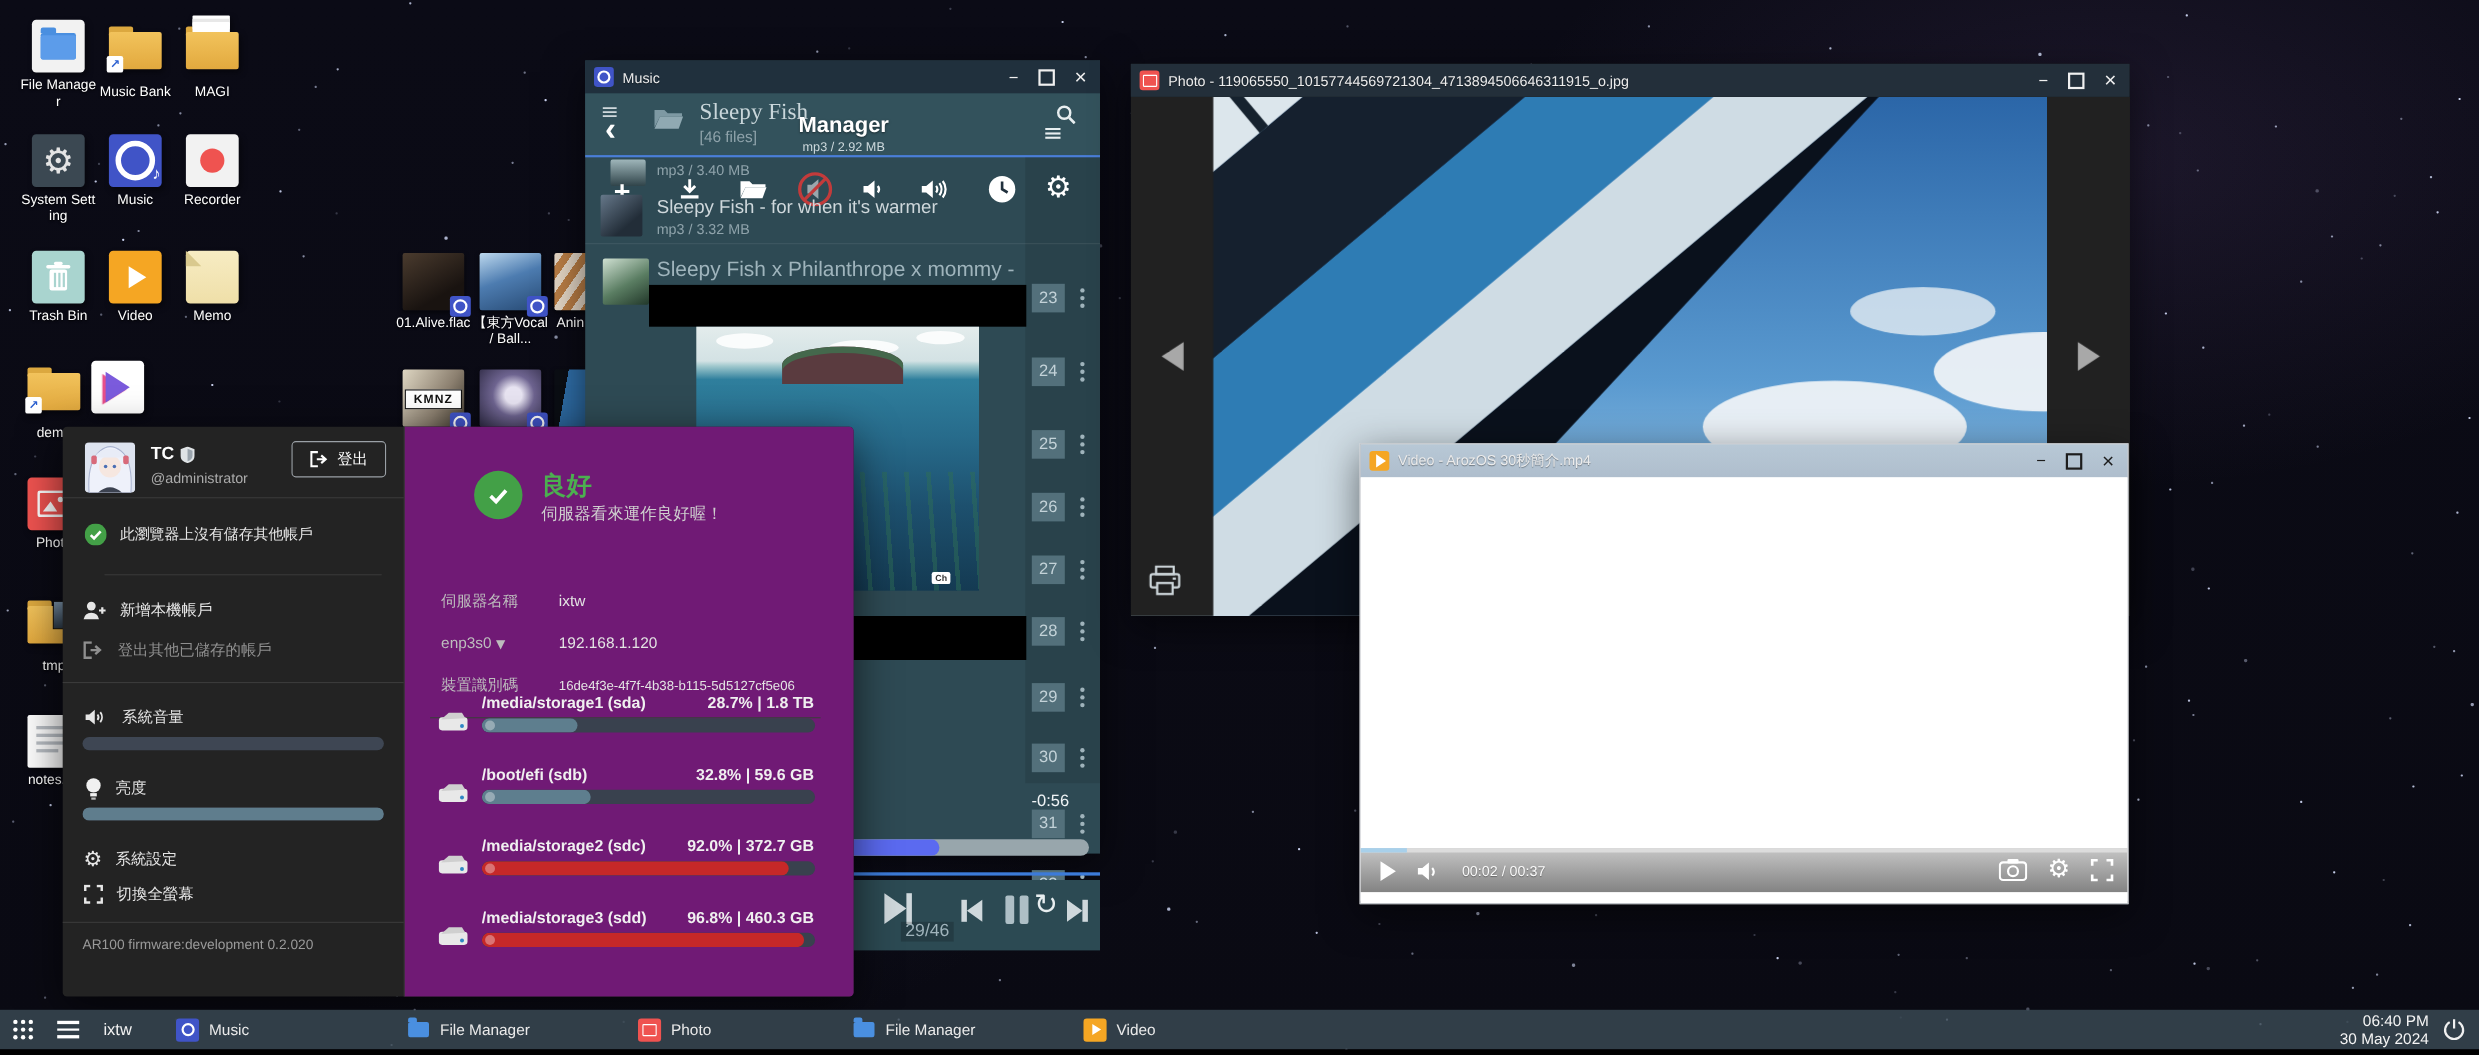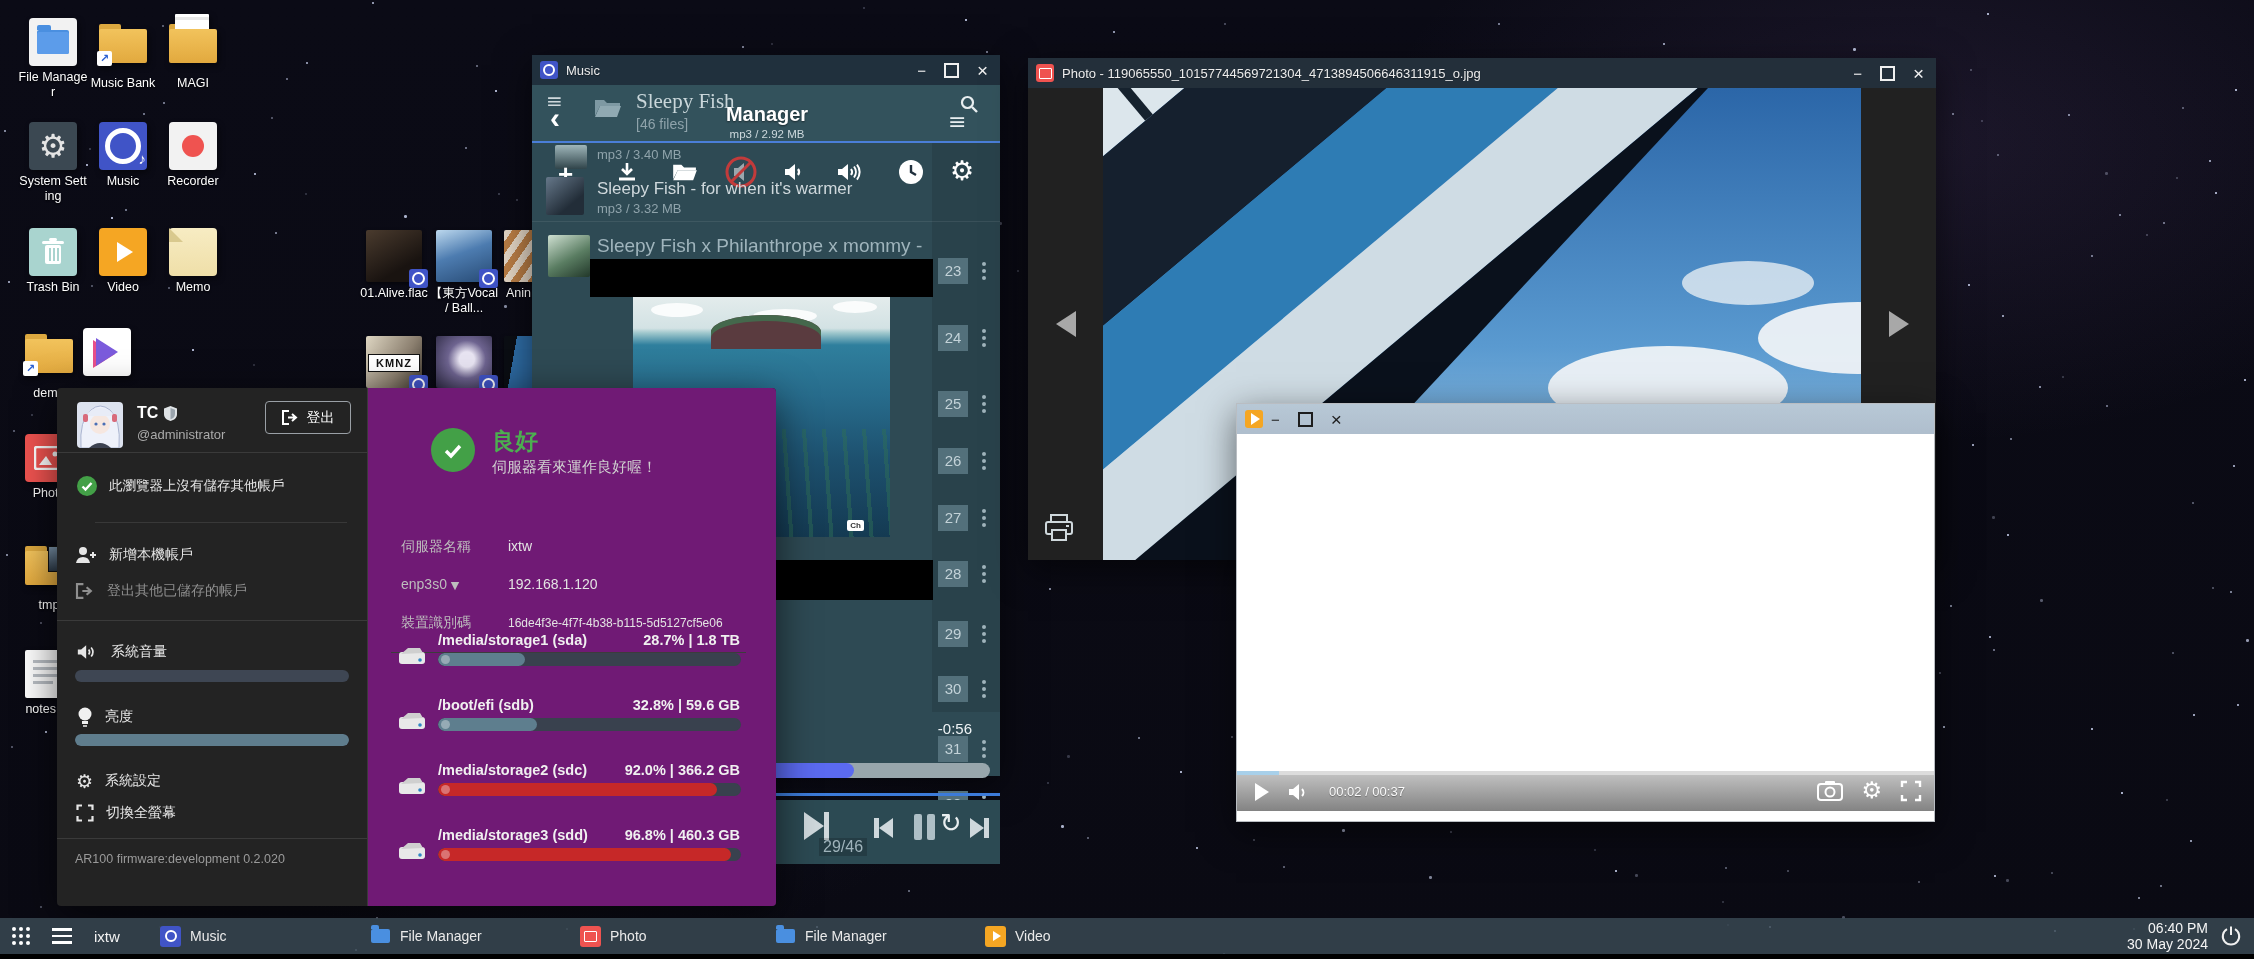--- a/index.html
+++ b/index.html
@@ -911,20 +911,21 @@
         <div class="arr-r"></div>
       </div>
     </div>
   </div>
 
   <div class="window" id="video-win">
     <div class="titlebar">
       <span class="appic v-appic">
           <i></i>
         </span>
+      <span class="ttl">Video - ArozOS 30秒簡介.mp4</span>
       <span class="winbtns">
         <span>−</span>
         <span class="wbox"></span>
         <span style="font-size:19px;">×</span>
       </span>
     </div>
     <div class="v-body">
       <div class="v-controls">
         <div class="v-track">
             <div class="fill" style="width: 6%;"></div>
@@ -1101,21 +1102,21 @@
       </div>
       <div class="disk-row" style="top:374px;">
         <span class="disk-ic">
             <svg width="28" height="20" viewBox="0 0 28 20">
               <rect x="1" y="6" width="26" height="12" rx="3" fill="#e8e8e8"></rect>
               <path d="M3 8 L10 2 h12 l3 5" fill="#cfcfcf"></path>
               <circle cx="22" cy="14" r="1.8" fill="#2f86c4"></circle>
             </svg>
           </span>
         <span class="disk-path">/media/storage2 (sdc)</span>
-        <span class="disk-usage">92.0% | 366.2 GB</span>
+        <span class="disk-usage">92.0% | 372.7 GB</span>
         <div class="disk-bar">
             <div class="fill" style="width: 92%; background: rgb(198, 40, 40);"></div>
           </div>
       </div>
       <div class="disk-row" style="top:439px;">
         <span class="disk-ic">
             <svg width="28" height="20" viewBox="0 0 28 20">
               <rect x="1" y="6" width="26" height="12" rx="3" fill="#e8e8e8"></rect>
               <path d="M3 8 L10 2 h12 l3 5" fill="#cfcfcf"></path>
               <circle cx="22" cy="14" r="1.8" fill="#2f86c4"></circle>

